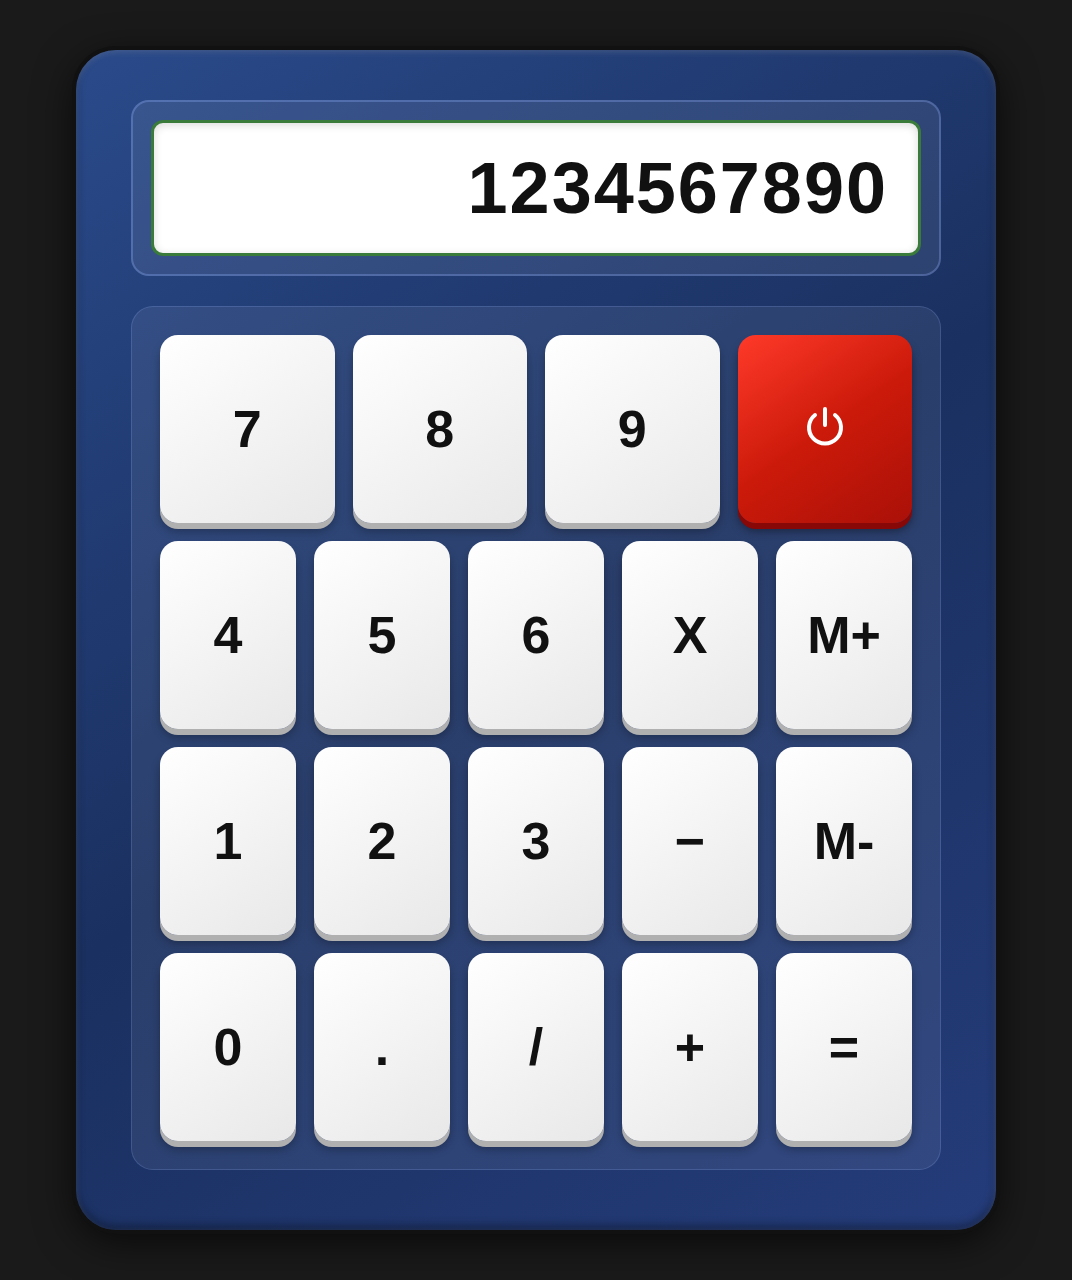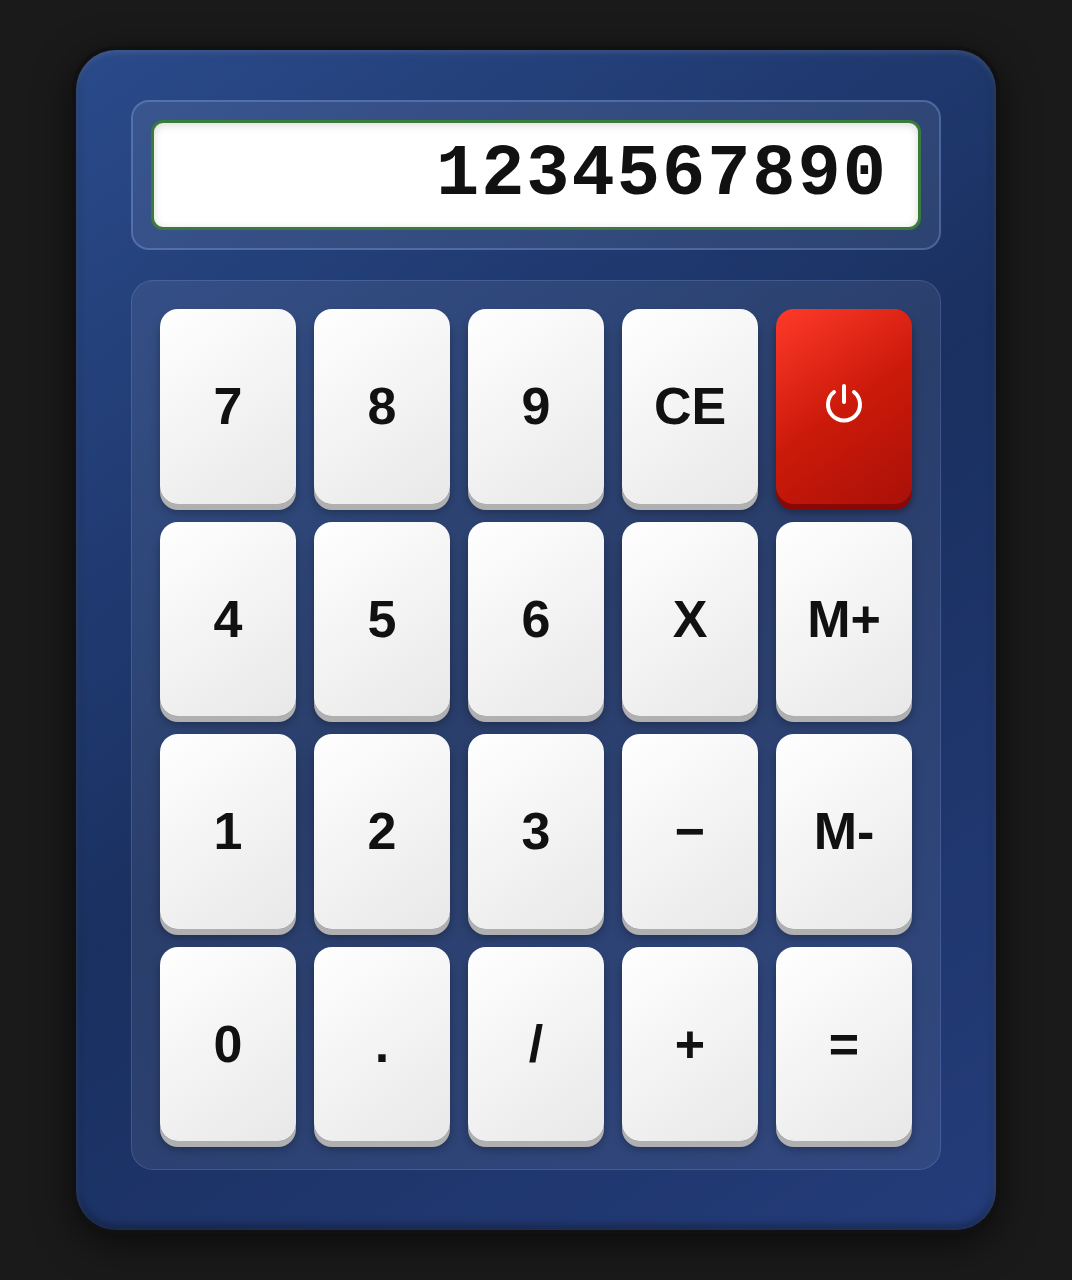--- a/index.html
+++ b/index.html
@@ -34,28 +34,27 @@
     .display-wrapper {
       background: rgba(255,255,255,0.08);
       border-radius: 18px;
       padding: 18px;
       border: 2px solid rgba(150,180,255,0.3);
     }
 
     .display {
       background: white;
       border-radius: 12px;
-      height: 110px;
+      height: 136px;
       display: flex;
       align-items: center;
       justify-content: flex-end;
       padding: 0 30px;
       border: 3px solid #3a7a3a;
       box-shadow: inset 0 2px 8px rgba(0,0,0,0.15);
-      font-family: Liberation Mono, monospace;
     }
 
     .display-value {
       font-size: 72px;
       font-weight: 900;
       color: #111;
       letter-spacing: 2px;
     }
 
     .keypad-wrapper {
@@ -111,21 +110,20 @@
     <div class="display">
       <span class="display-value">1234567890</span>
     </div>
   </div>
 
   <div class="keypad-wrapper" id="keypad-rows">
   <div class="key-row">
         <button class="key">7</button>
         <button class="key">8</button>
         <button class="key">9</button>
-        <button class="key">CE</button>
         <button class="key key-power">
           <svg viewBox="0 0 52 52" width="52" height="52">
             <path d="M 16 12 A 16 16 0 1 0 36 12" stroke="white" stroke-width="4" fill="none" stroke-linecap="round"></path>
             <line x1="26" y1="6" x2="26" y2="22" stroke="white" stroke-width="4" stroke-linecap="round"></line>
           </svg>
         </button>
       </div>
       <div class="key-row">
         <button class="key">4</button>
         <button class="key">5</button>

